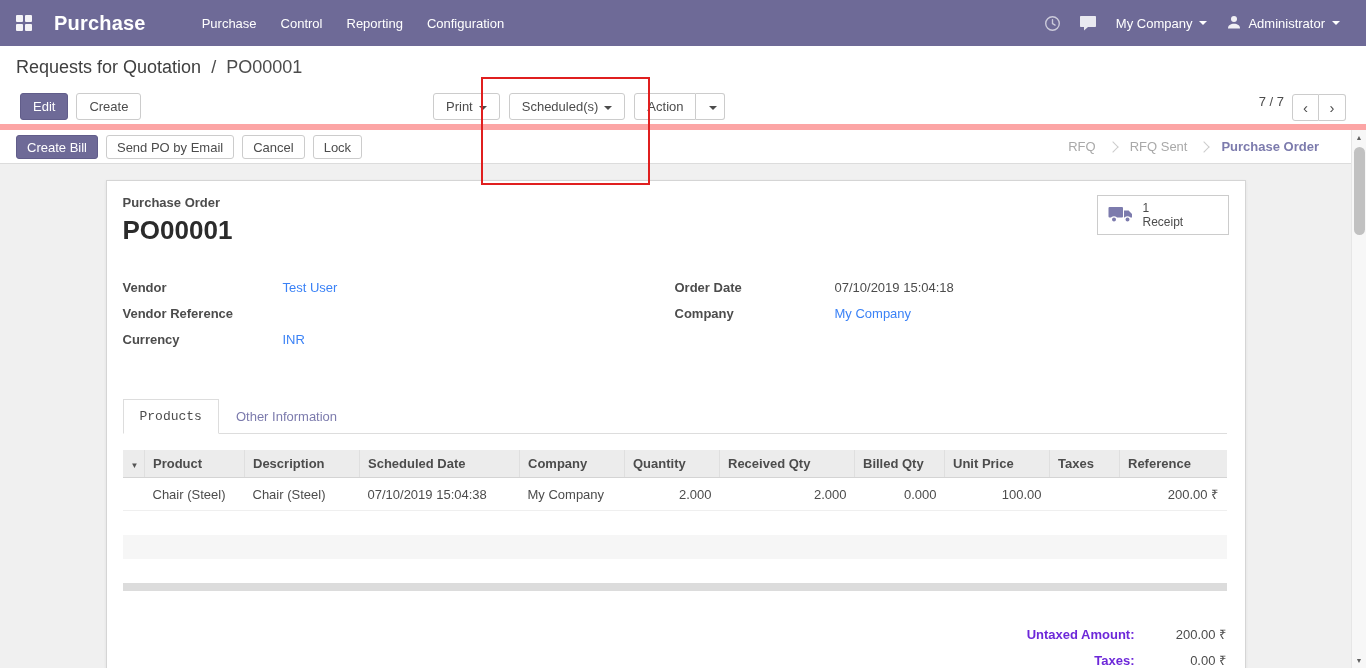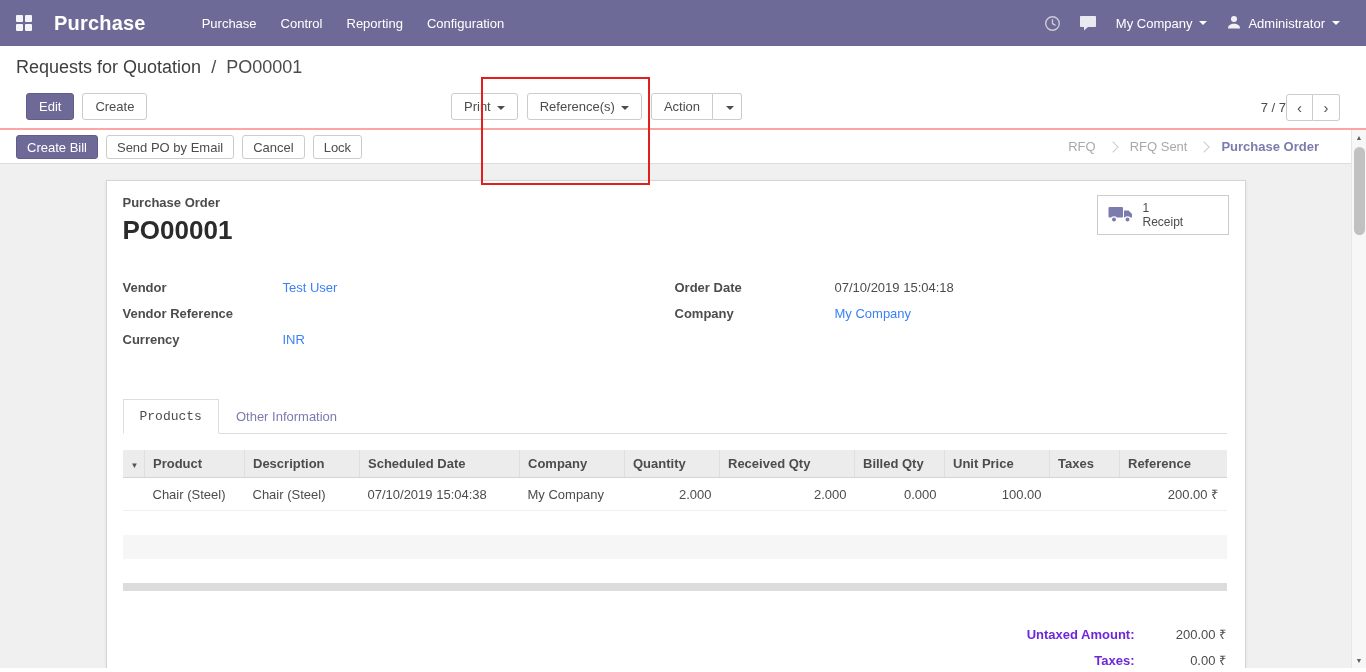--- a/index.html
+++ b/index.html
@@ -19,30 +19,30 @@
   .tb-dd { display:flex; align-items:center; gap:7px; padding:6px 10px; cursor:pointer; font-size:13px; }
   .caret { width:0; height:0; border-left:4px solid transparent; border-right:4px solid transparent; border-top:4px solid currentColor; display:inline-block; }
 
   
   .breadcrumb-row { padding:11px 16px 6px; background:#fff; font-size:18px; height:40px; }
   .breadcrumb-link { color:#404040; cursor:pointer; }
   .breadcrumb-sep { color:#4c4c4c; margin:0 5px; }
   .breadcrumb-current { color:#4c4c4c; }
 
   
-  .control-panel { position:relative; height:44px; padding:7px 26px; background:#fff; display:flex; align-items:flex-start; border-bottom:2px solid #fca5a5; }
+  .control-panel { position:relative; height:44px; padding:7px 20px; background:#fff; display:flex; align-items:flex-start; border-bottom:6px solid #fca5a5; }
   .btn { font-size:13px; padding:6px 12px; border:1px solid #ccc; background:#fff; border-radius:3px; color:#4c4c4c; cursor:pointer; font-family:inherit; line-height:1; height:27px; }
   .btn .caret { margin-left:6px; position:relative; top:-1px; }
   .btn-primary { background:#6e6a97; border-color:#615d8a; color:#fff; }
   .left-buttons { display:flex; gap:8px; }
-  .center-buttons { position:absolute; left:451px; top:7px; display:flex; gap:9px; }
+  .center-buttons { position:absolute; left:433px; top:7px; display:flex; gap:9px; }
   .btn-group { display:flex; }
   .btn-group .btn:first-child { border-radius:3px 0 0 3px; }
   .btn-group .btn:last-child { border-radius:0 3px 3px 0; border-left:none; padding:6px 7px; }
-  .pager { margin-left:auto; display:flex; align-items:center; gap:0; padding-top:1px; }
+  .pager { margin-left:auto; display:flex; gap:8px; padding-top:1px; }
   .pager-value { font-size:13px; color:#4c4c4c; cursor:pointer; }
   .pager-buttons { display:flex; }
   .pager-btn { width:27px; height:27px; border:1px solid #ccc; background:#fff; display:flex; align-items:center; justify-content:center; font-size:15px; color:#4c4c4c; cursor:pointer; }
   .pager-btn.prev { border-radius:3px 0 0 3px; }
   .pager-btn.next { border-radius:0 3px 3px 0; border-left:none; }
 
   .attachment-menu { position:absolute; left:487px; top:121px; width:150px; background:#fff; border:1px solid #c9c9c9; box-shadow:0 3px 9px rgba(0,0,0,.18); padding:6px 0; z-index:30; }
   .attachment-menu .menu-item { padding:6px 8px 6px 45px; color:#8a87a5; font-size:13px; cursor:pointer; }
   .annotation-box { position:absolute; left:481px; top:77px; width:169px; height:108px; border:2px solid #e01f1f; z-index:40; pointer-events:none; }
 
@@ -156,21 +156,21 @@
   <div class="control-panel">
     <div class="left-buttons">
       <button class="btn btn-primary">Edit</button>
       <button class="btn">Create</button>
     </div>
     <div class="center-buttons">
       <button class="btn">
         <span>Print</span><span class="caret"></span>
       </button>
       <button class="btn">
-        <span>Reference(s)</span><span class="caret"></span>
+        <span>Scheduled(s)</span><span class="caret"></span>
       </button>
       <div class="btn-group">
         <button class="btn">Action</button>
         <button class="btn"><span class="caret"></span></button>
       </div>
     </div>
     <div class="pager">
       <span class="pager-value">7 / 7</span>
       <div class="pager-buttons">
         <div class="pager-btn prev">‹</div>

